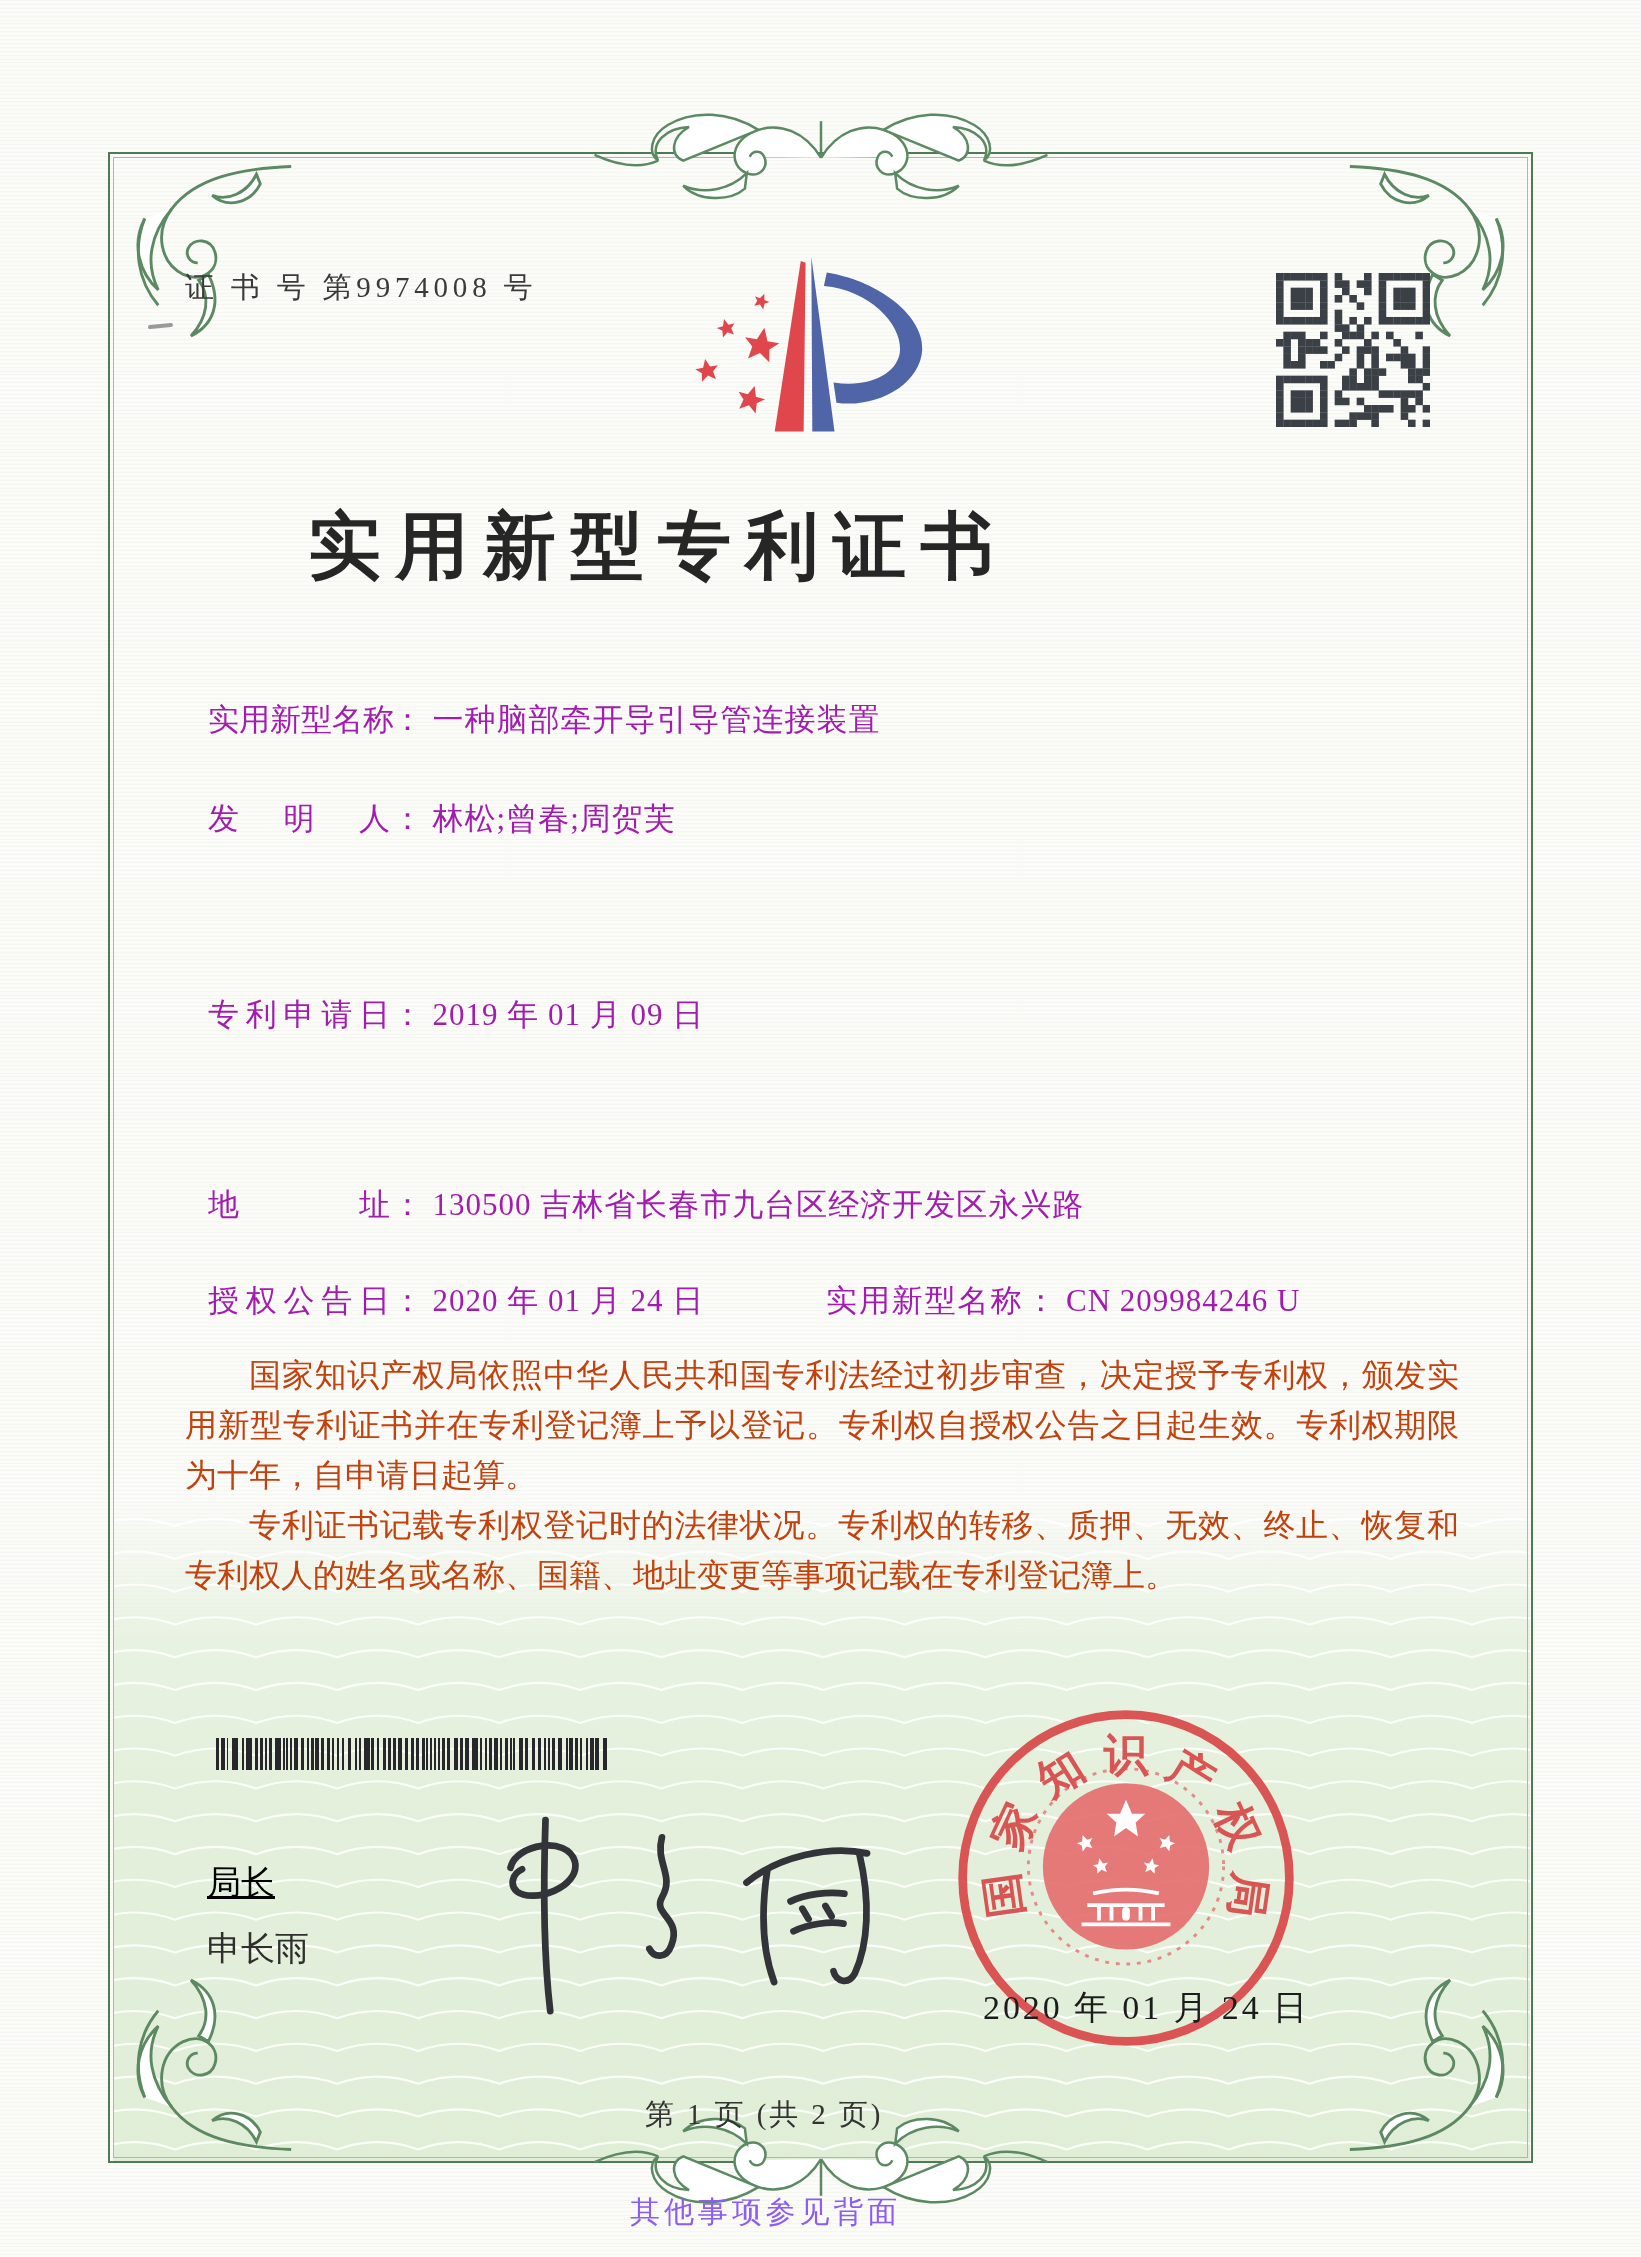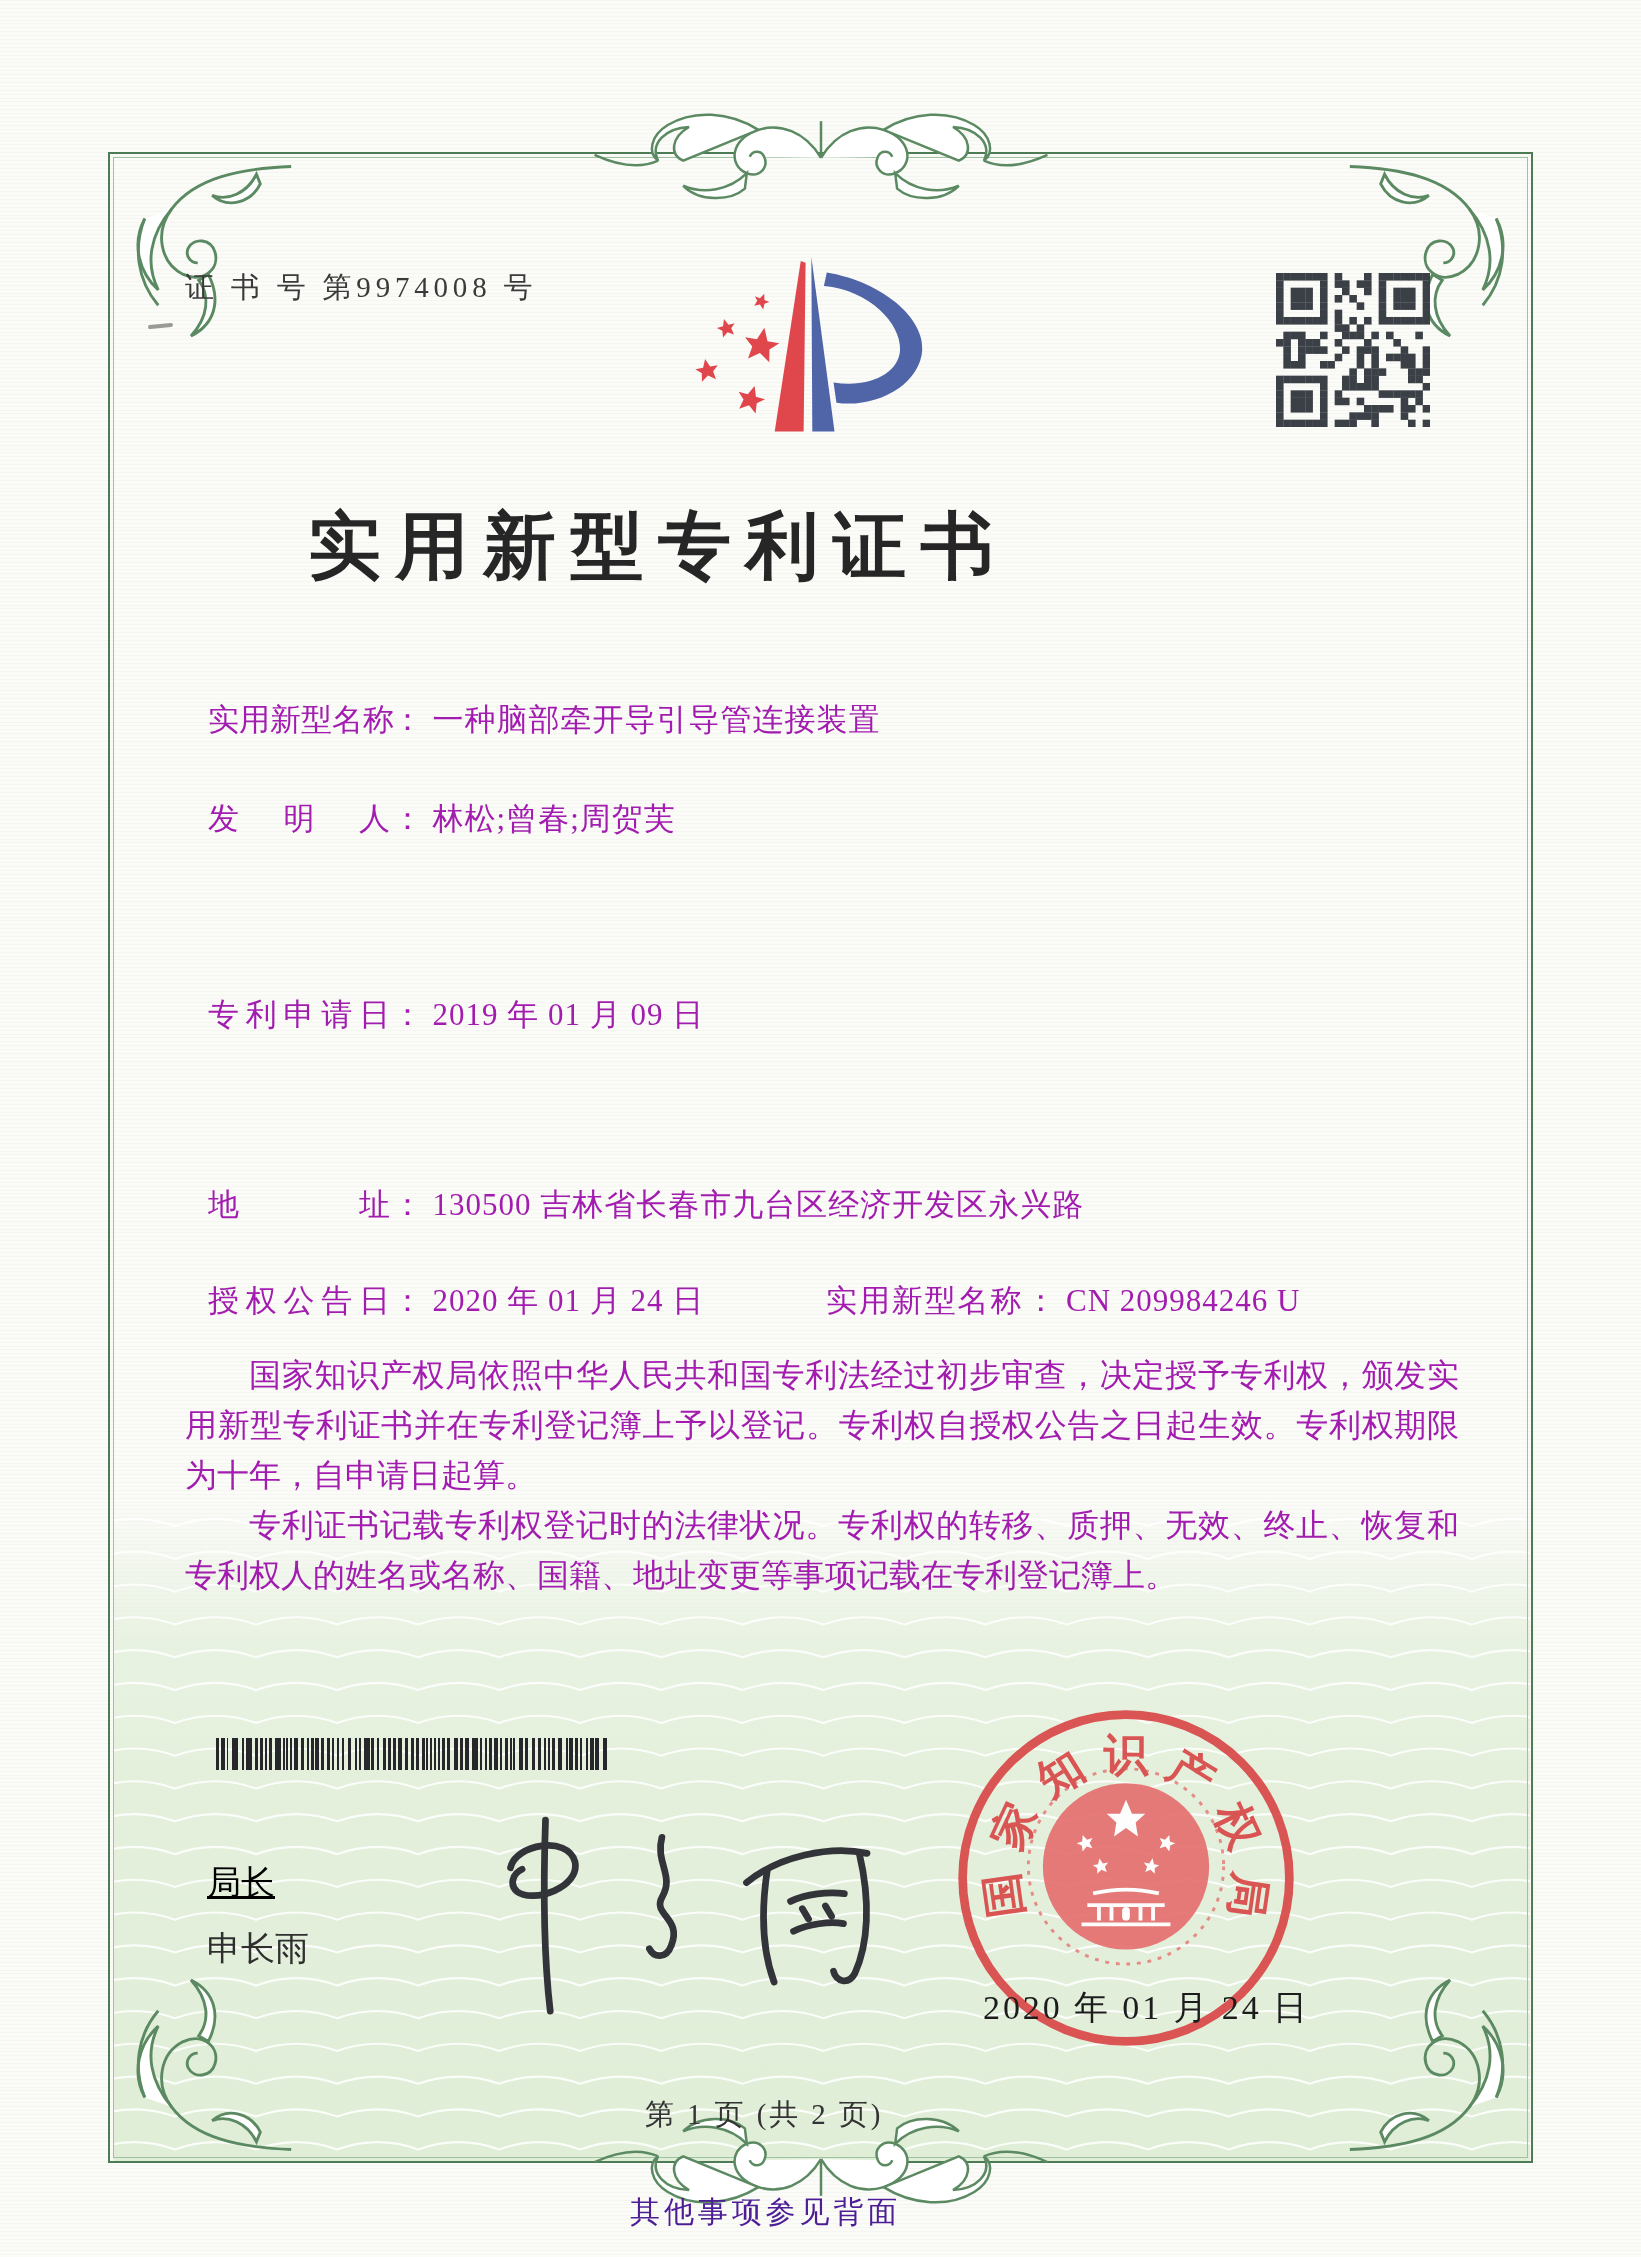--- a/index.html
+++ b/index.html
@@ -28,31 +28,31 @@
   .logo{position:absolute;left:657px;top:232px;width:328px;height:270px;}
   .qr{position:absolute;left:1276px;top:273px;width:154px;height:154px;}
   .title{position:absolute;left:0;top:498px;width:1316px;text-align:center;
          font-size:73px;font-weight:700;letter-spacing:14.5px;color:#262626;}
   .frow{position:absolute;left:208px;font-size:31px;color:#a21caf;white-space:nowrap;}
   .flabel{display:inline-block;width:182px;text-align:justify;text-align-last:justify;vertical-align:top;}
   .flabel.nw{width:auto;text-align:left;text-align-last:left;letter-spacing:1.9px;}
   .colon{display:inline-block;margin:0 9.7px 0 1.9px;}
   .fvalue{letter-spacing:1px;}
   .grp2{position:absolute;left:618px;top:0;white-space:nowrap;}
-  .paras{position:absolute;left:185px;top:1350px;width:1274px;font-size:32px;line-height:50px;color:#a21caf;}
+  .paras{position:absolute;left:185px;top:1350px;width:1274px;font-size:32px;line-height:50px;color:#c2410c;}
   .paras p{margin:0;text-indent:2em;text-align:justify;}
   .barcode{position:absolute;left:216px;top:1738px;width:400px;height:32px;}
   .barcode span{position:absolute;top:0;height:100%;background:#27272b;}
   .director-title{position:absolute;left:207px;top:1860px;font-size:34px;font-family:"Liberation Sans","DejaVu Sans",sans-serif;color:#000000;text-decoration:underline;}
   .director-name{position:absolute;left:207px;top:1926px;font-size:34px;font-family:"Liberation Sans","DejaVu Sans",sans-serif;color:#2f2f2f;}
   .signature{position:absolute;left:462px;top:1804px;width:434px;height:217px;transform:rotate(-2deg);}
   .seal{position:absolute;left:952px;top:1704px;width:348px;height:348px;opacity:.92;}
   .seal-date{position:absolute;left:983px;top:1985px;font-size:34px;letter-spacing:2.9px;color:#1c1c1c;z-index:5;}
   .page-info{position:absolute;left:645px;top:2095px;font-size:29px;letter-spacing:2.9px;color:#333;}
-  .back-note{position:absolute;left:630px;top:2192px;font-size:30px;letter-spacing:3.9px;color:#4c1d95;}
+  .back-note{position:absolute;left:630px;top:2192px;font-size:30px;letter-spacing:3.9px;color:#8b5cf6;}
   .scan-mark{position:absolute;left:148px;top:324px;width:25px;height:3.9px;background:#4a4a4a;opacity:.55;
              border-radius:1.9px;transform:rotate(-6deg);}
 </style>
 </head>
 <body>
 
 <div class="page">
   <div class="stripes"></div>
 
   <div class="green-panel">

